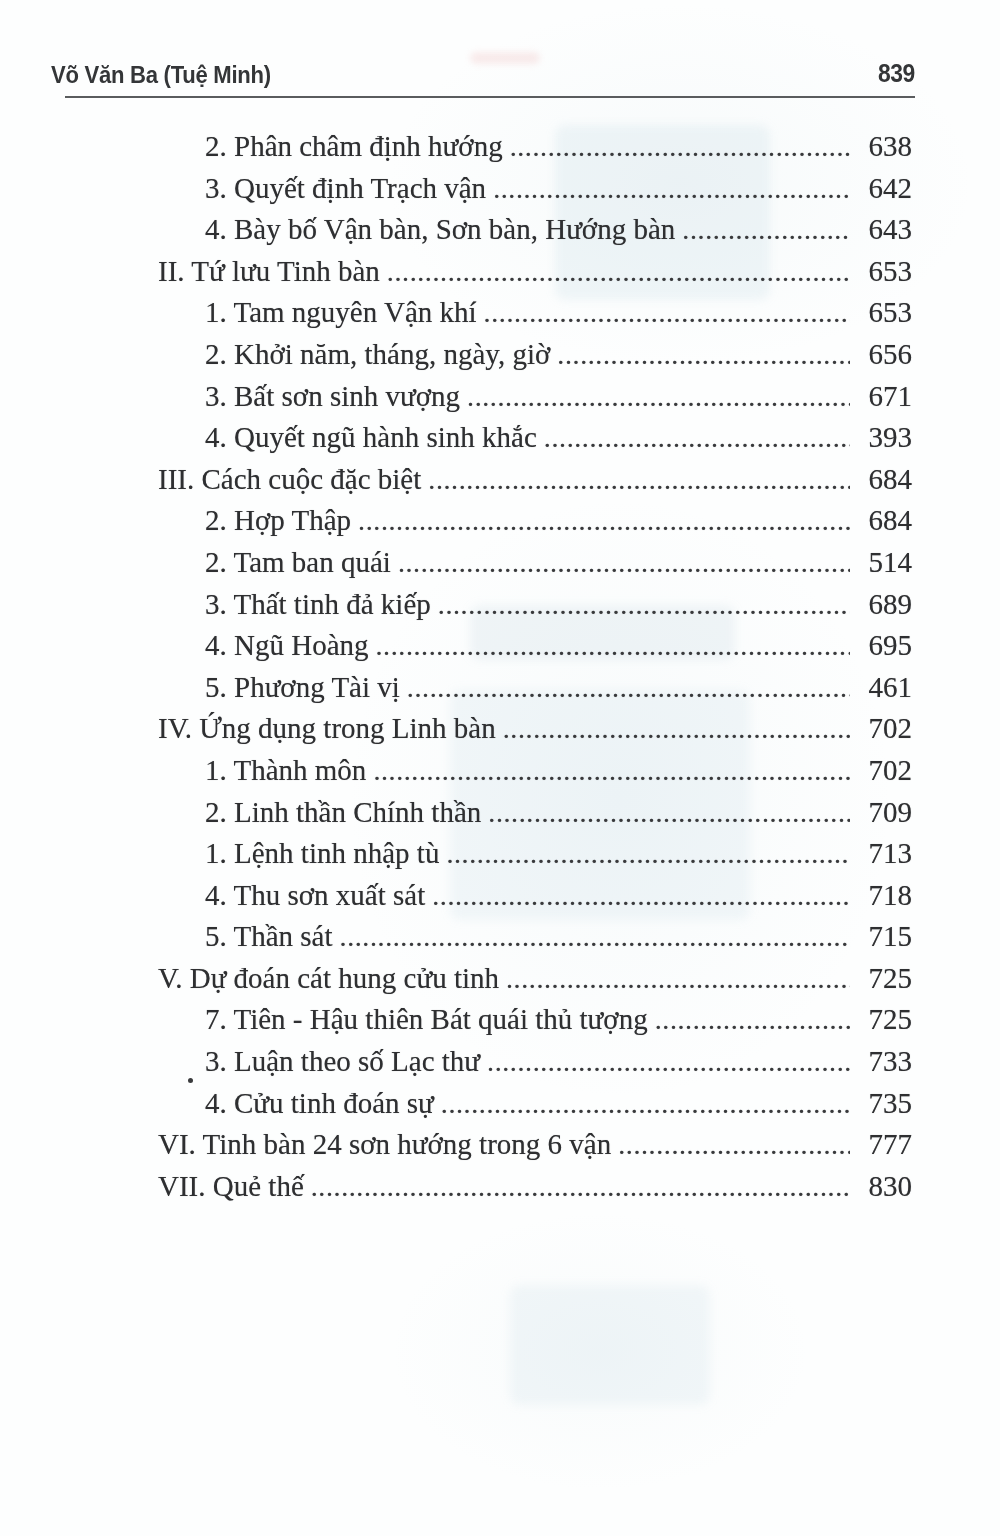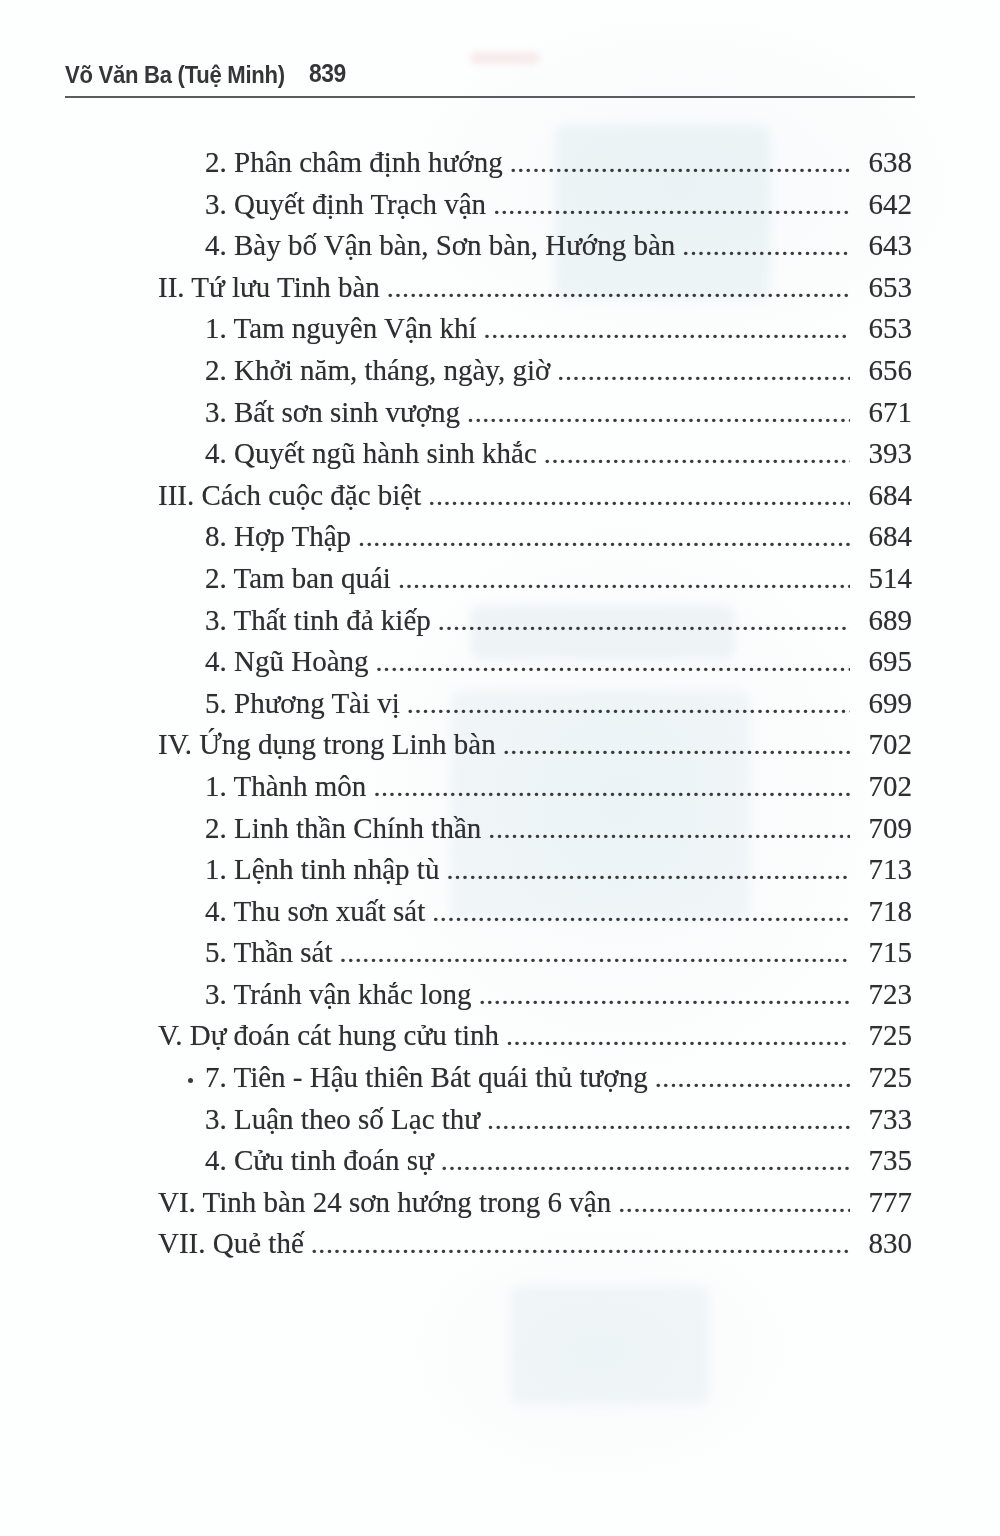--- a/index.html
+++ b/index.html
@@ -15,22 +15,23 @@
     inset: 0;
     background:
       radial-gradient(ellipse 420px 260px at 68% 12%, rgba(190,214,222,0.10), rgba(255,255,255,0) 70%),
       radial-gradient(ellipse 380px 420px at 62% 52%, rgba(186,210,220,0.09), rgba(255,255,255,0) 72%),
       radial-gradient(ellipse 300px 200px at 60% 88%, rgba(190,212,220,0.08), rgba(255,255,255,0) 70%),
       #fdfefe;
   }
   
   .header {
     position: absolute;
-    top: 58px; left: 65px; right: 85px;
+    top: 58px; left: 51px; right: 85px;
     display: flex;
+    justify-content: space-between;
     align-items: flex-end;
     font-family: "Liberation Sans", sans-serif;
     font-weight: bold;
     color: #343638;
   }
   .author {
     font-size: 24px;
     letter-spacing: -0.3px;
     transform: scaleX(0.92);
     transform-origin: left bottom;
@@ -73,21 +74,20 @@
   }
   .dots::after {
     content: "..........................................................................................................................................";
     font-size: 28px;
     letter-spacing: 0.6px;
   }
   .pg {
     flex: 0 0 auto;
     min-width: 58px;
     text-align: right;
-    margin-top: 16px;
   }
   
   .ghost {
     position: absolute;
     border-radius: 10px;
     filter: blur(5px);
     pointer-events: none;
   }
   .g1 { top: 125px; left: 555px; width: 215px; height: 175px; background: rgba(155,190,205,0.13); }
   .g2 { top: 605px; left: 470px; width: 265px; height: 55px;  background: rgba(150,185,200,0.12); }
@@ -161,21 +161,21 @@
         <span class="label">4. Quyết ngũ hành sinh khắc</span>
         <span class="dots"></span>
         <span class="pg">393</span>
       </div>
       <div class="row lvl1">
         <span class="label">III. Cách cuộc đặc biệt</span>
         <span class="dots"></span>
         <span class="pg">684</span>
       </div>
       <div class="row lvl2">
-        <span class="label">8. Hợp Thập</span>
+        <span class="label">2. Hợp Thập</span>
         <span class="dots"></span>
         <span class="pg">684</span>
       </div>
       <div class="row lvl2">
         <span class="label">2. Tam ban quái</span>
         <span class="dots"></span>
         <span class="pg">514</span>
       </div>
       <div class="row lvl2">
         <span class="label">3. Thất tinh đả kiếp</span>
@@ -183,21 +183,21 @@
         <span class="pg">689</span>
       </div>
       <div class="row lvl2">
         <span class="label">4. Ngũ Hoàng</span>
         <span class="dots"></span>
         <span class="pg">695</span>
       </div>
       <div class="row lvl2">
         <span class="label">5. Phương Tài vị</span>
         <span class="dots"></span>
-        <span class="pg">699</span>
+        <span class="pg">461</span>
       </div>
       <div class="row lvl1">
         <span class="label">IV. Ứng dụng trong Linh bàn</span>
         <span class="dots"></span>
         <span class="pg">702</span>
       </div>
       <div class="row lvl2">
         <span class="label">1. Thành môn</span>
         <span class="dots"></span>
         <span class="pg">702</span>
@@ -215,25 +215,20 @@
       <div class="row lvl2">
         <span class="label">4. Thu sơn xuất sát</span>
         <span class="dots"></span>
         <span class="pg">718</span>
       </div>
       <div class="row lvl2">
         <span class="label">5. Thần sát</span>
         <span class="dots"></span>
         <span class="pg">715</span>
       </div>
-      <div class="row lvl2">
-        <span class="label">3. Tránh vận khắc long</span>
-        <span class="dots"></span>
-        <span class="pg">723</span>
-      </div>
       <div class="row lvl1">
         <span class="label">V. Dự đoán cát hung cửu tinh</span>
         <span class="dots"></span>
         <span class="pg">725</span>
       </div>
       <div class="row lvl2">
         <span class="label">7. Tiên - Hậu thiên Bát quái thủ tượng</span>
         <span class="dots"></span>
         <span class="pg">725</span>
       </div>

